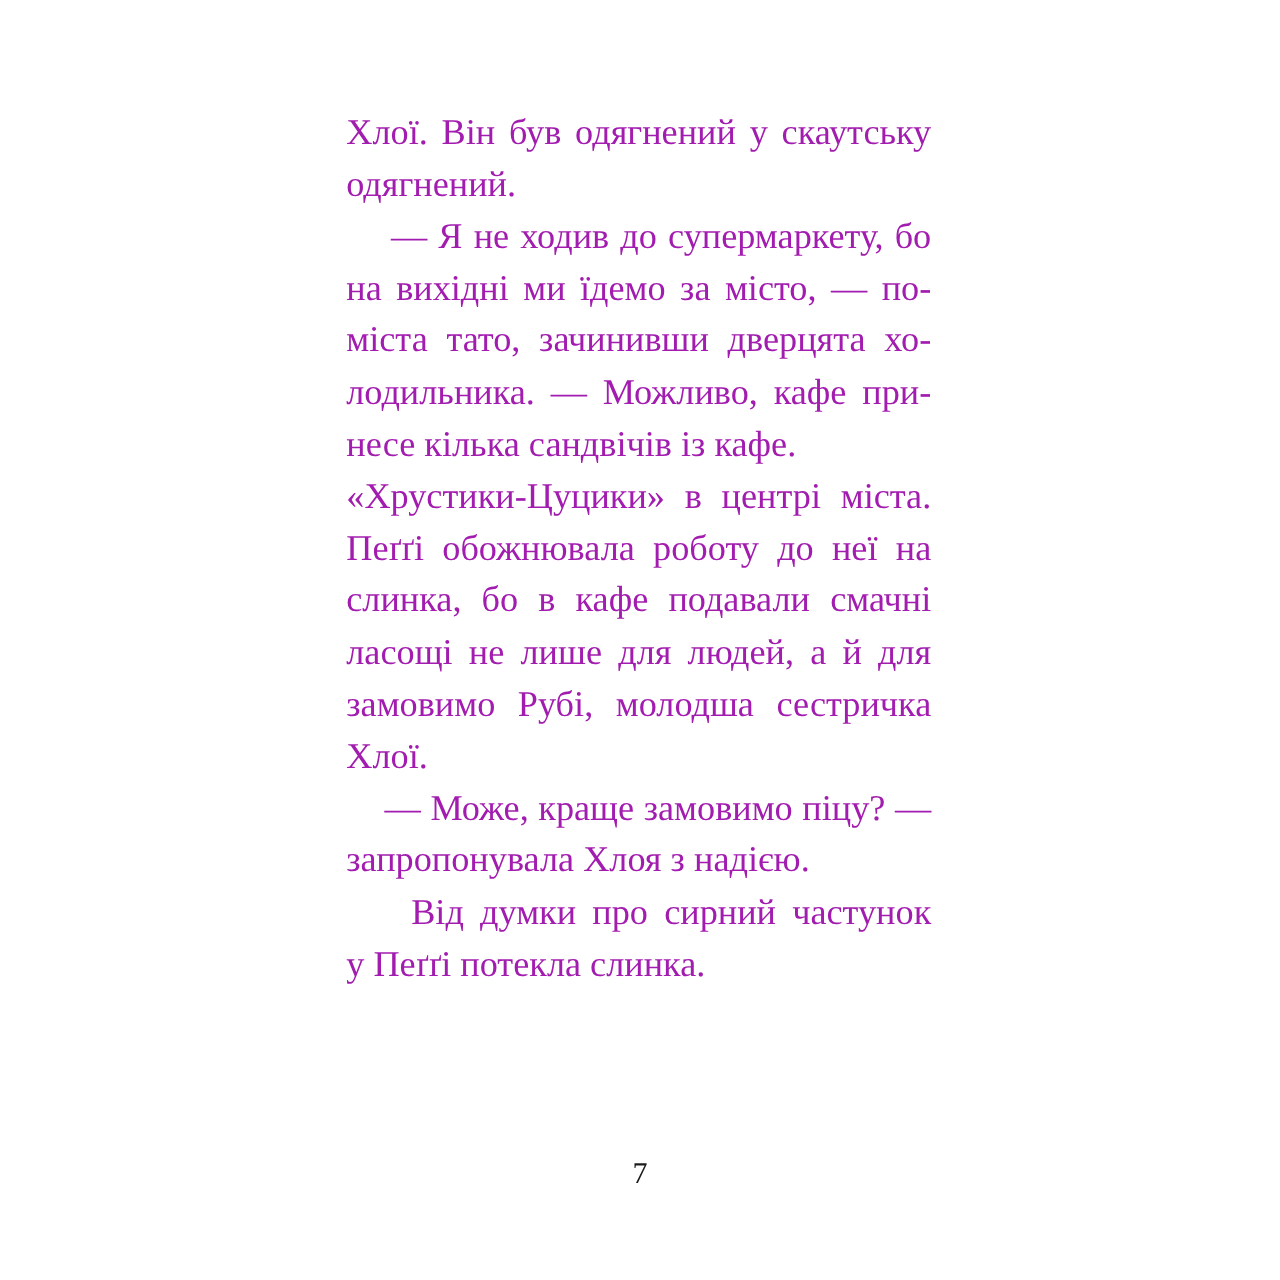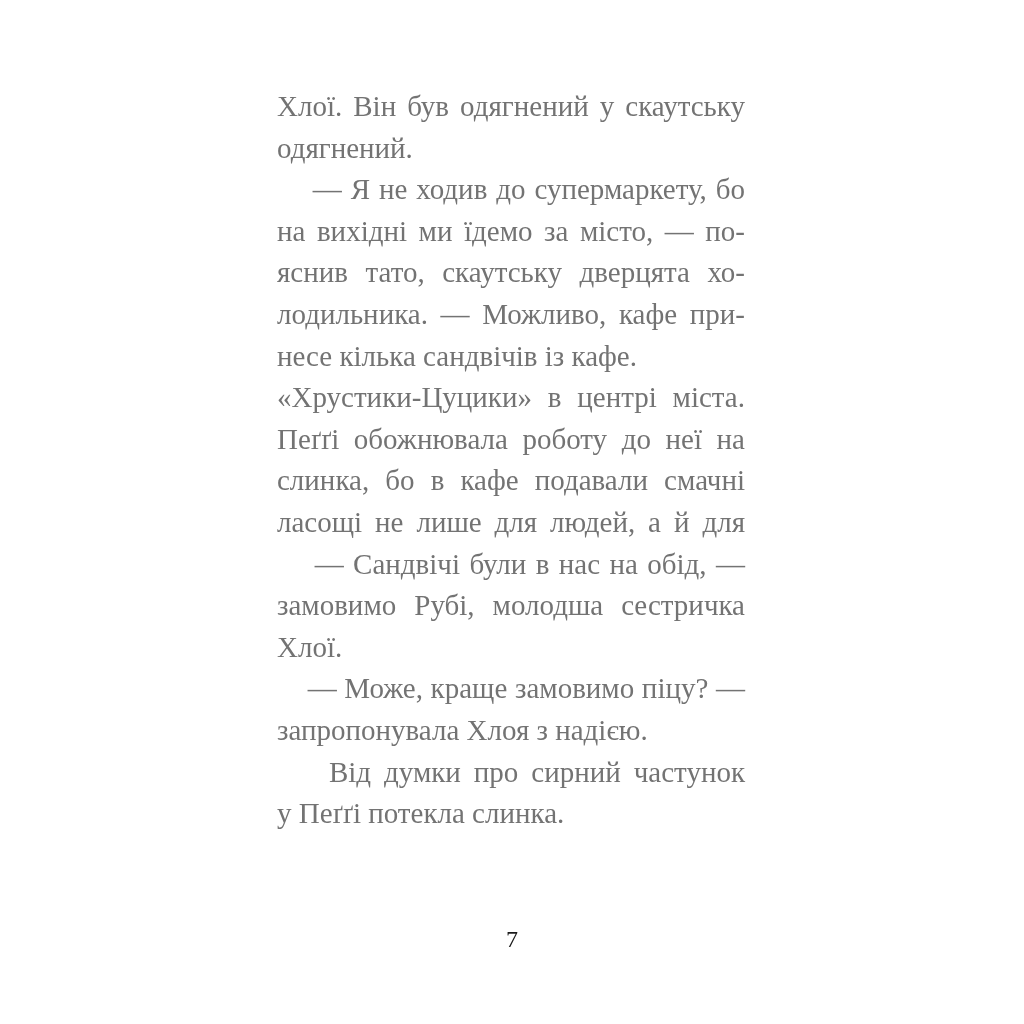--- a/index.html
+++ b/index.html
@@ -1,44 +1,43 @@
 <!DOCTYPE html>
 <html><head>
   <meta charset="utf-8">
   <style>
     html, body { margin: 0; padding: 0; background: #ffffff; }
     body { width: 1024px; height: 1024px; position: relative; overflow: hidden; }
     .page {
       position: absolute; left: 277px; top: 86px; width: 468px;
       font-family: "Liberation Serif", "DejaVu Serif", serif;
-      font-size: 29px; line-height: 41.6px; color: #737373;
+      font-size: 29px; line-height: 41.6px; color: #a21caf;
     }
     .line { display: block; white-space: nowrap; height: 41.6px; }
     .line.justify { text-align: justify; text-align-last: justify; }
     .pnum {
       position: absolute; left: 0; width: 1024px; top: 926px; text-align: center;
       font-family: "Liberation Serif", "DejaVu Serif", serif; font-size: 24px; color: #1a1a1a;
     }
   </style>
 </head>
 <body>
 
 <div class="page">
   <span class="line justify">Хлої. Він був одягнений у скаутську</span>
   <span class="line">одягнений.</span>
   <span class="line justify">&nbsp;&nbsp;&nbsp;&nbsp;— Я не ходив до супермаркету, бо</span>
   <span class="line justify">на вихідні ми їдемо за місто, — по-</span>
-  <span class="line justify">яснив тато, скаутську дверцята хо-</span>
+  <span class="line justify">міста тато, зачинивши дверцята хо-</span>
   <span class="line justify">лодильника. — Можливо, кафе при-</span>
   <span class="line">несе кілька сандвічів із кафе.</span>
   <span class="line justify">«Хрустики-Цуцики» в центрі міста.</span>
   <span class="line justify">Пеґґі обожнювала роботу до неї на</span>
   <span class="line justify">слинка, бо в кафе подавали смачні</span>
   <span class="line justify">ласощі не лише для людей, а й для</span>
-  <span class="line justify">&nbsp;&nbsp;&nbsp;&nbsp;— Сандвічі були в нас на обід, —</span>
   <span class="line justify">замовимо Рубі, молодша сестричка</span>
   <span class="line">Хлої.</span>
   <span class="line justify">&nbsp;&nbsp;&nbsp;&nbsp;— Може, краще замовимо піцу? —</span>
   <span class="line">запропонувала Хлоя з надією.</span>
   <span class="line justify">&nbsp;&nbsp;&nbsp;&nbsp;Від думки про сирний частунок</span>
   <span class="line">у Пеґґі потекла слинка.</span>
 </div>
 
 <div class="pnum">7</div>
 

